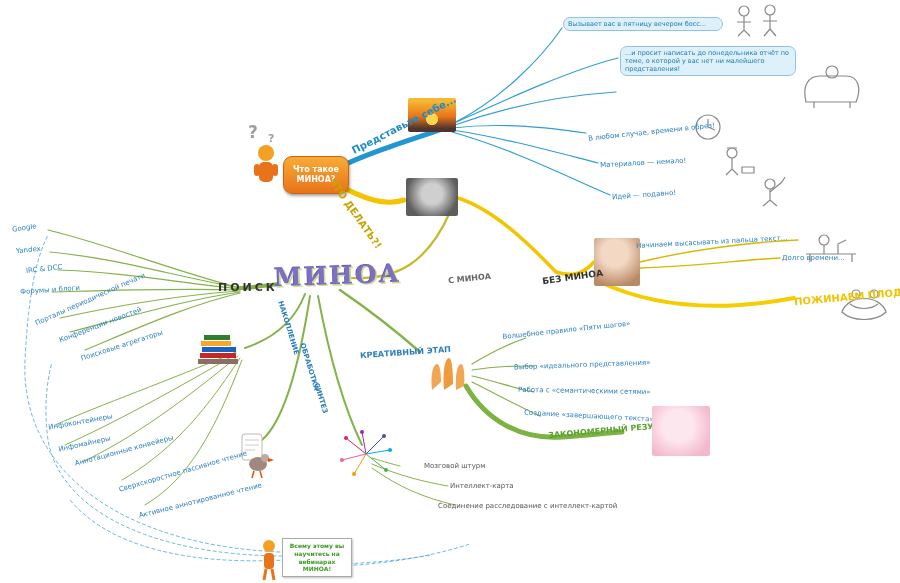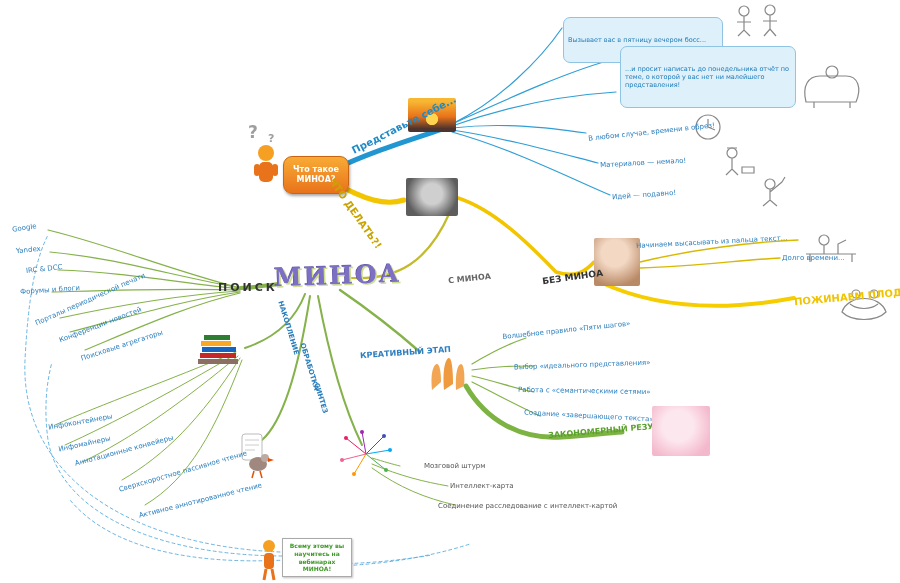--- a/index.html
+++ b/index.html
@@ -2,21 +2,21 @@
 <html><head>
 <meta charset="utf-8">
 <style>
   html,body{margin:0;padding:0;background:#fff;font-family:"DejaVu Sans",sans-serif;}
   #canvas{position:relative;width:900px;height:583px;overflow:hidden;background:#fff;}
   svg.curves{position:absolute;left:0;top:0;z-index:1;}
   .lbl{position:absolute;font-size:7px;color:#2b7fbe;white-space:nowrap;z-index:3;}
   .lbl.g{color:#555;}
   .lbl.b{font-weight:bold;}
   .callout{position:absolute;background:#def0fa;border:1px solid #90c4e4;border-radius:7px;
-           padding:18px 4px;font-size:6.5px;color:#1c7ab8;line-height:1.25;z-index:3;}
+           padding:2px 4px;font-size:6.5px;color:#1c7ab8;line-height:1.25;z-index:3;}
   .ph{position:absolute;z-index:2;border-radius:2px;}
   .sketch{position:absolute;z-index:2;}
   .node-root{position:absolute;left:283px;top:156px;width:60px;height:32px;
              background:linear-gradient(#f8ab36,#e8731a);border:1px solid #c96510;border-radius:9px;
              box-shadow:1px 2px 3px rgba(0,0,0,.35);color:#fff;font-weight:bold;font-size:8px;
              display:flex;align-items:center;justify-content:center;text-align:center;z-index:3;padding:2px;line-height:1.2;}
   .central{position:absolute;left:274px;top:261px;font-size:25px;font-weight:bold;letter-spacing:2px;
            color:#7d6fc4;text-shadow:1.5px 1.5px 0 #cde08e,-0.5px -0.5px 0 #5a4da0;
            transform:rotate(-2deg);z-index:3;font-family:"DejaVu Serif",serif;}
   .footer-node{position:absolute;left:282px;top:538px;width:64px;background:#fff;border:1px solid #aaa;

